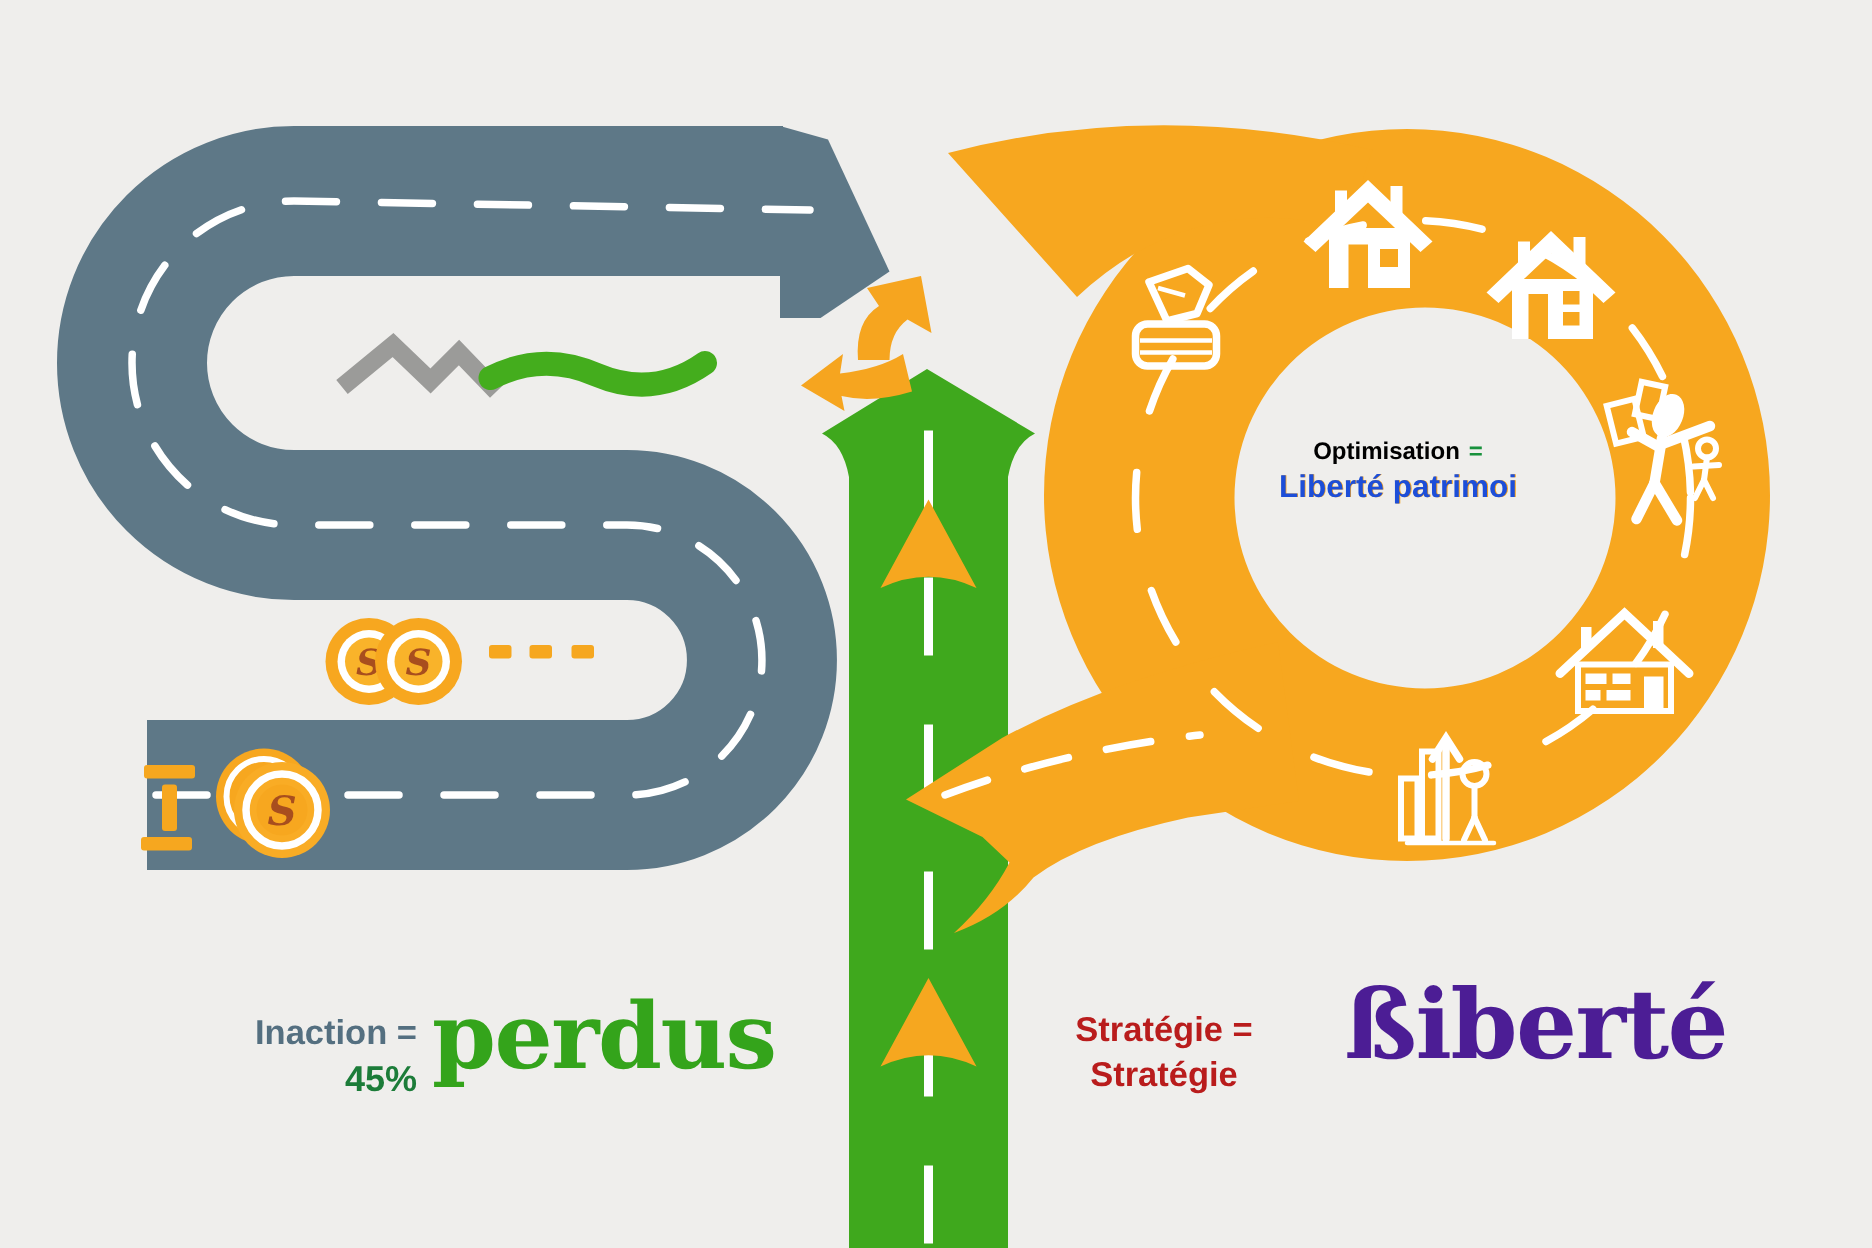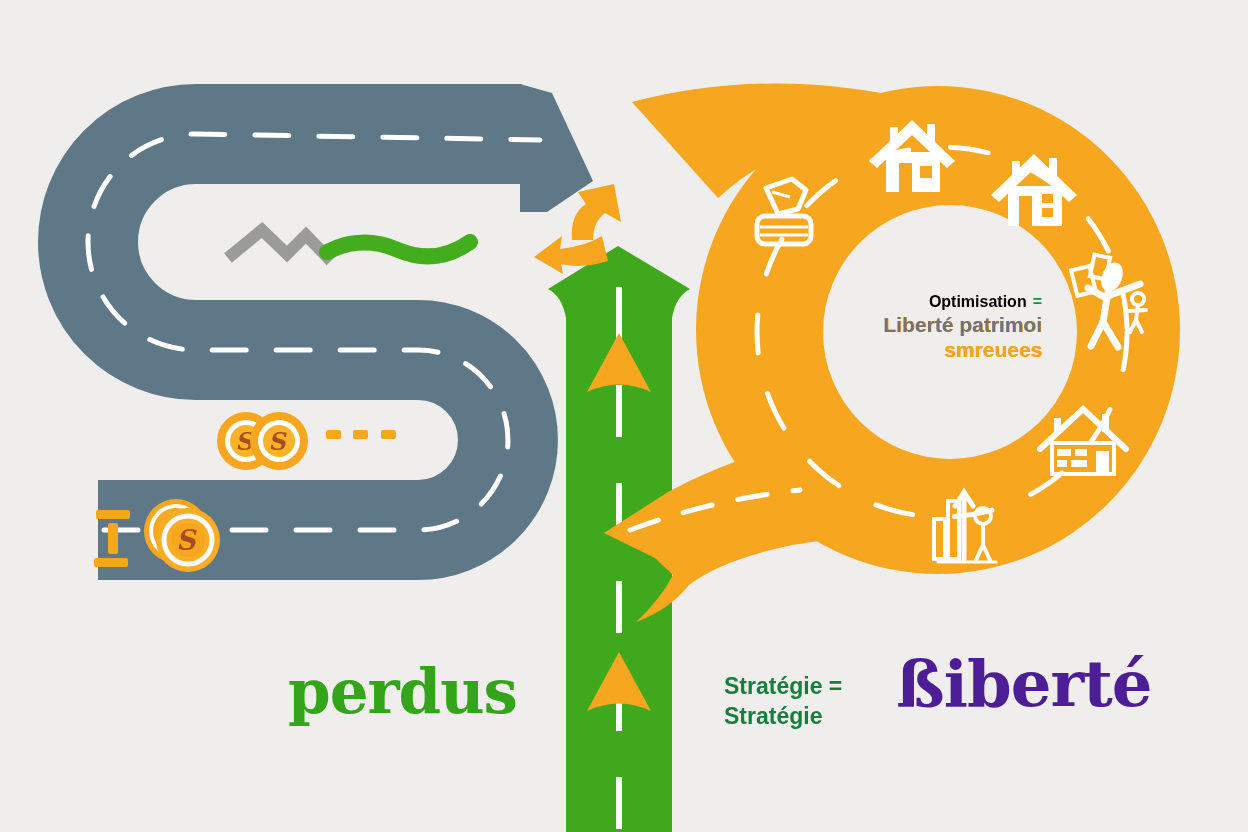--- a/index.html
+++ b/index.html
@@ -7,41 +7,41 @@
     position:relative;
     width:1248px;height:832px;
     background:#efeeec;
     overflow:hidden;
     font-family:"Liberation Sans", sans-serif;
   }
   #roadmap-svg{position:absolute;left:0;top:0;}
   .txt{position:absolute;white-space:nowrap;}
   .opt-block{
     left:822px;top:292px;width:220px;
-    text-align:right;line-height:1.22;
+    text-align:center;line-height:1.22;
     font-weight:bold;
   }
   .opt-eq{color:#18913c;margin-left:6px;}
-  .opt-line2{font-size:21px;color:#737373;text-shadow:0.6px 0 0 #f5a421;}
+  .opt-line2{font-size:21px;color:#1d4ed8;text-shadow:0.6px 0 0 #f5a421;}
   .opt-line3{font-size:21px;color:#f5a421;text-shadow:0.6px 0 0 #f5a421;}
   .inaction-block{
     left:158px;top:674px;width:120px;
     text-align:right;line-height:1.3;font-weight:bold;
   }
   .inaction-label{font-size:23px;color:#546f80;}
   .inaction-value{font-size:24px;color:#1c7c39;}
   .perdus{
     left:288px;top:656px;
     font-family:"DejaVu Serif", serif;font-weight:bold;
     font-size:61px;color:#34a41b;letter-spacing:-1px;
   }
   .strategie-block{
-    left:724px;top:672px;width:136px;
-    text-align:left;line-height:1.3;font-weight:bold;
-    font-size:23px;color:#15803d;
+    left:708px;top:672px;width:136px;
+    text-align:center;line-height:1.3;font-weight:bold;
+    font-size:23px;color:#b91c1c;
   }
   .liberte{
     left:896px;top:646px;
     font-family:"DejaVu Serif", serif;font-weight:bold;
     font-size:64px;color:#4c1d95;letter-spacing:-1px;
   }
 </style>
 </head>
 <body>
 
@@ -189,23 +189,26 @@
       <path d="M 983 545 L 990 560"></path>
       <path d="M 938 562 L 996 562" stroke-width="3"></path>
     </g>
   </svg>
 
   <div class="txt opt-block">
     <div>
       <span>Optimisation</span><span class="opt-eq">=</span>
     </div>
     <div class="opt-line2">Liberté patrimoi</div>
-    <div class="opt-line3">smreuees</div>
   </div>
 
+  <div class="txt inaction-block">
+    <div class="inaction-label">Inaction =</div>
+    <div class="inaction-value">45%</div>
+  </div>
 
   <div class="txt perdus">perdus</div>
 
   <div class="txt strategie-block">
     <div>Stratégie =</div>
     <div>Stratégie</div>
   </div>
 
   <div class="txt liberte">ßiberté</div>
 

